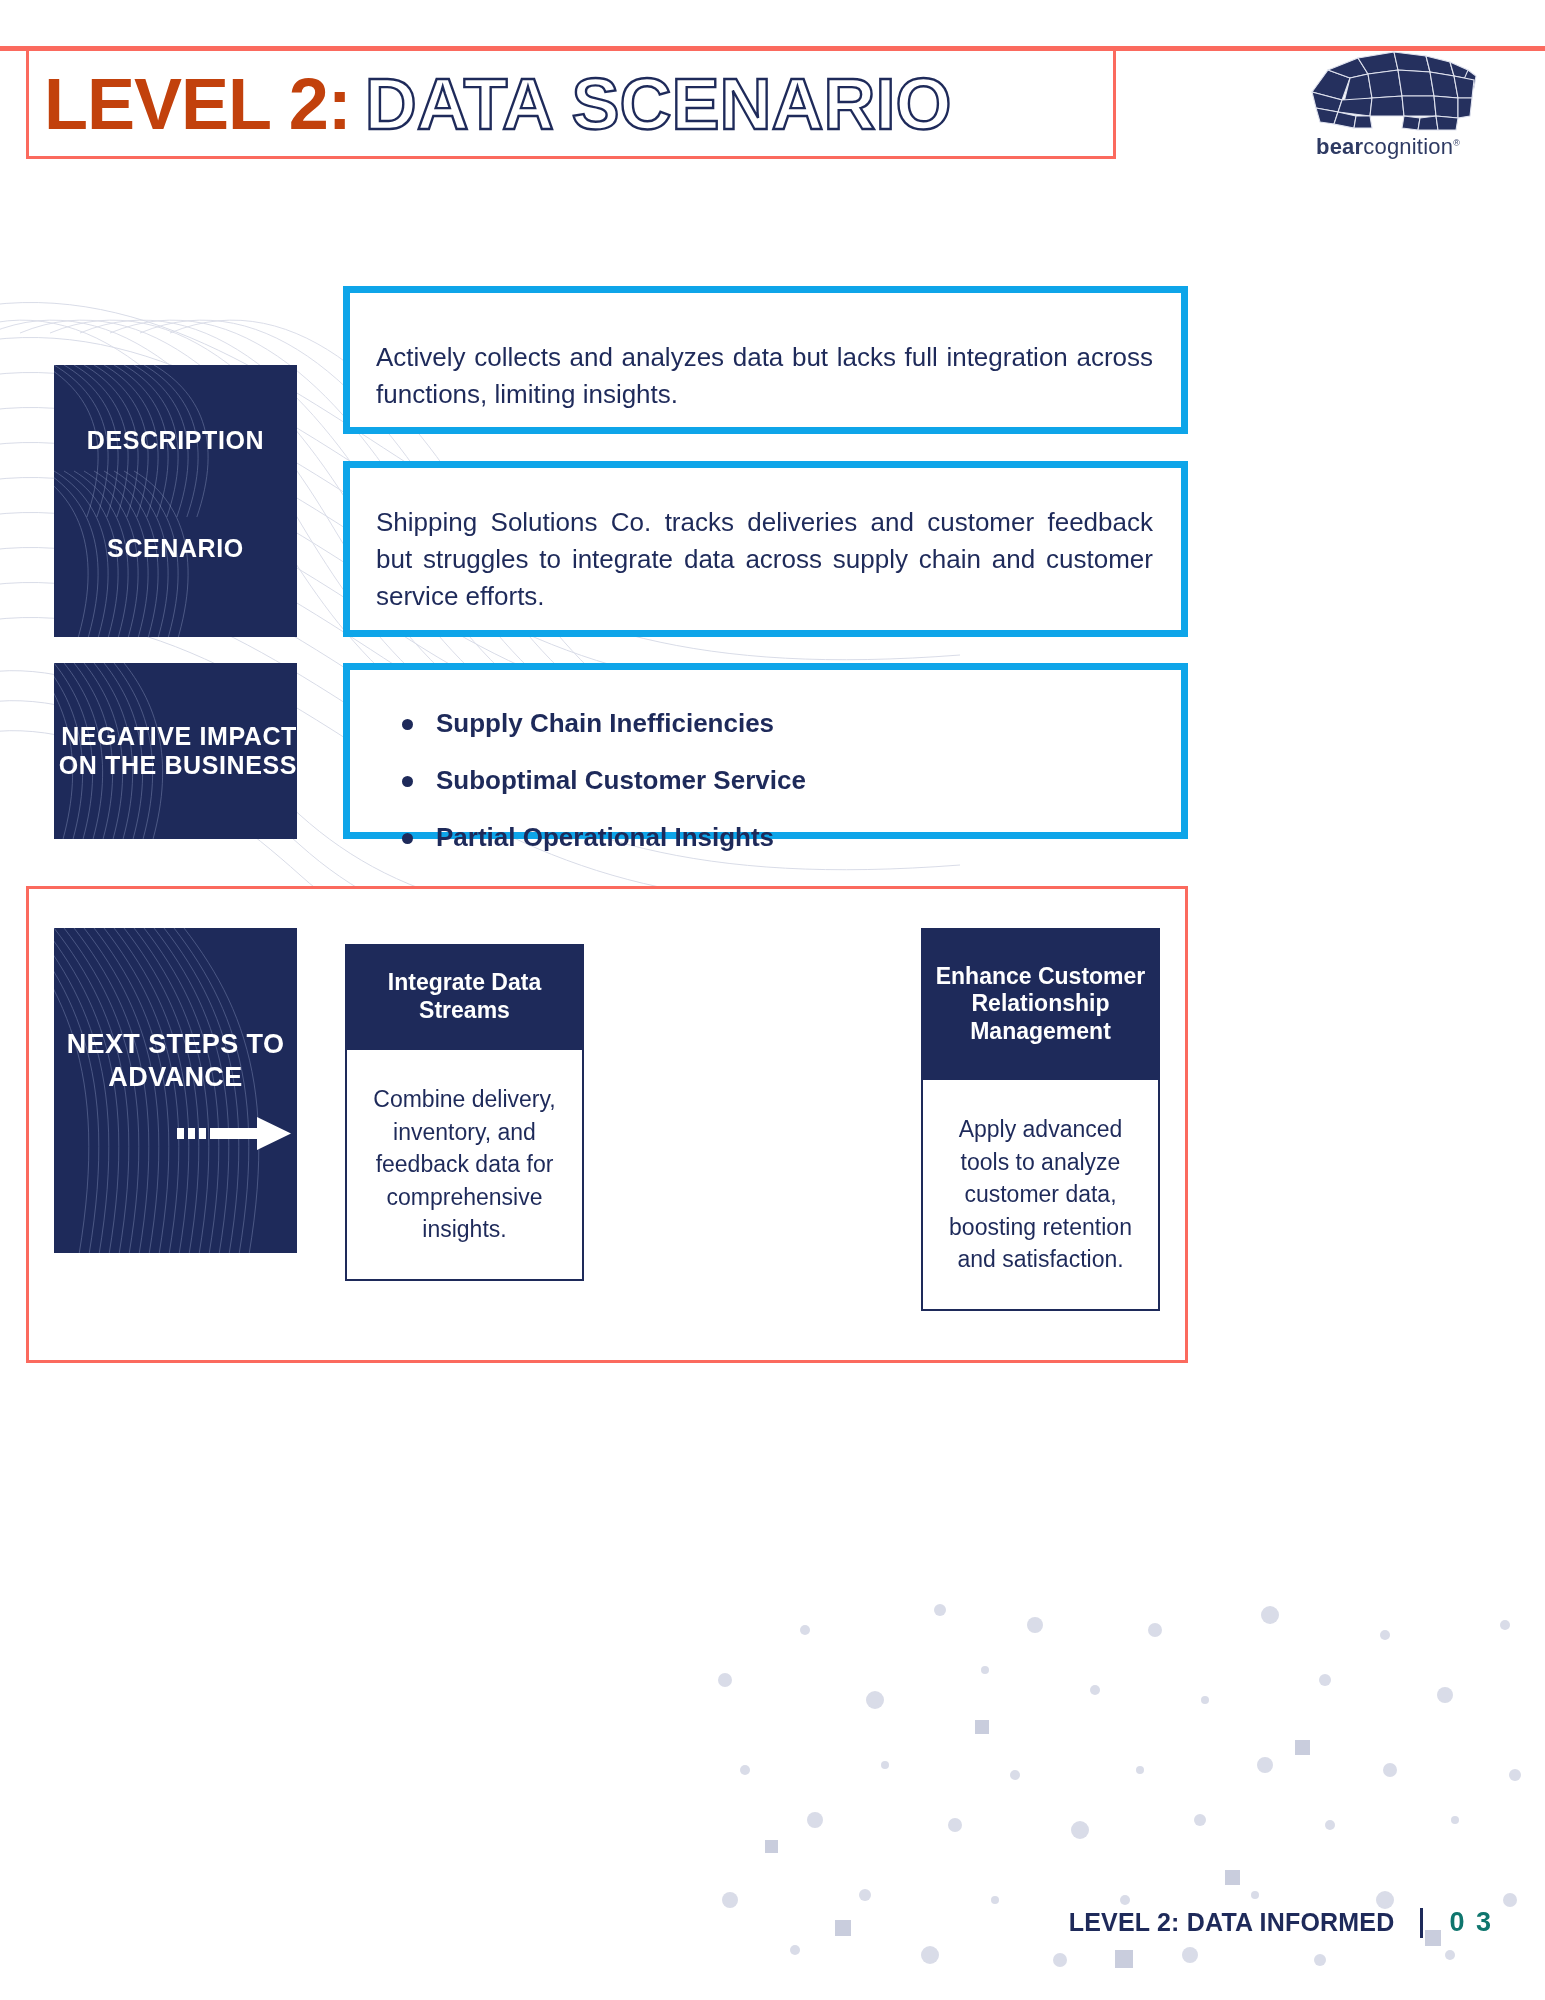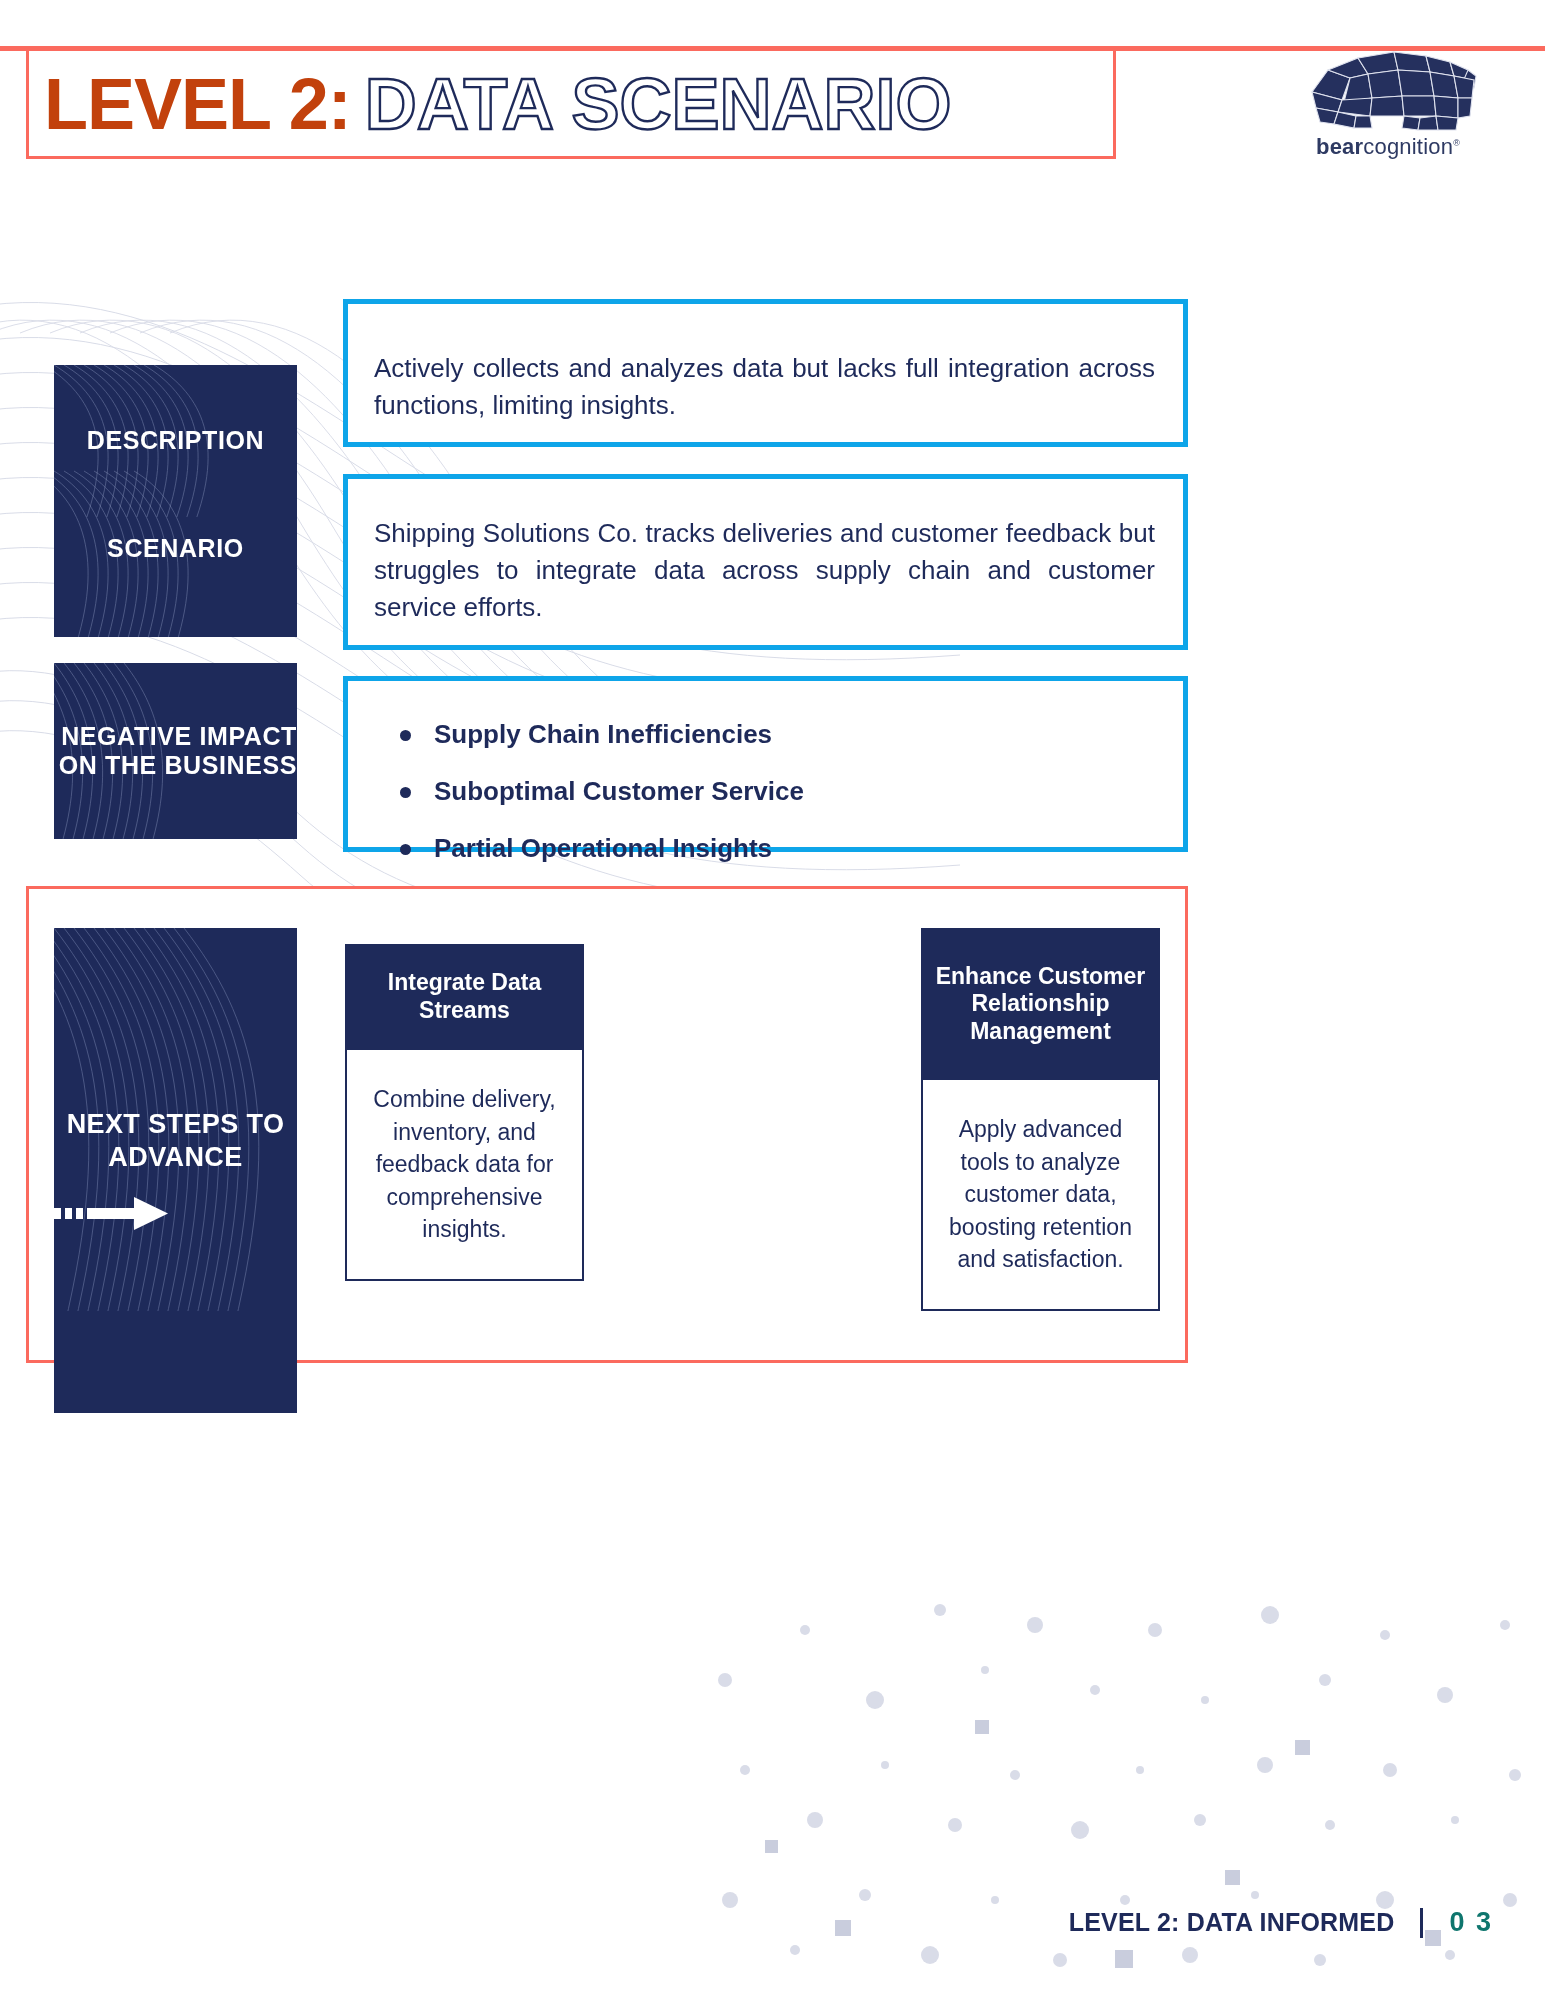--- a/index.html
+++ b/index.html
@@ -42,41 +42,41 @@
   .logo-word span{font-weight:normal;}
   .logo-word sup{font-size:9px;vertical-align:super;}
   .label-box{
     position:absolute;background:#1e2a5a;color:#fff;
     display:flex;align-items:center;justify-content:center;text-align:center;
     font-weight:bold;letter-spacing:.6px;overflow:hidden;
   }
   .label-box .lbl{position:relative;z-index:2;line-height:1.18;font-size:25px;text-align:right;}
   .label-box .tex{position:absolute;inset:0;z-index:1;opacity:.5;}
   .content-box{
-    position:absolute;border:5px solid #0ea5e9;background:#fff;box-sizing:border-box;margin-top:13px;
+    position:absolute;border:7px solid #0ea5e9;background:#fff;box-sizing:border-box;
   }
   .para{
     font-size:26px;line-height:1.42;color:#1e2a5a;text-align:justify;
     padding:0;margin:0;
   }
 
   ul.bullets{margin:0;padding:0 0 0 40px;list-style:none;}
   ul.bullets li{
     font-size:26px;font-weight:bold;color:#1e2a5a;margin:0 0 26px 0;position:relative;padding-left:38px;
   }
   ul.bullets li:last-child{margin-bottom:0;}
   ul.bullets li::before{
     content:"";position:absolute;left:4px;top:11px;width:11px;height:11px;border-radius:50%;background:#1e2a5a;
   }
 
   
   .ns-outer{position:absolute;left:26px;top:886px;width:1162px;height:477px;border:3px solid #fb6a5e;box-sizing:border-box;background:#fff;}
   .ns-label{
-    position:absolute;left:54px;top:928px;width:243px;height:485px;background:#1e2a5a;overflow:hidden;
-    display:flex;flex-direction:column;align-items:flex-start;justify-content:center;
+    position:absolute;left:54px;top:928px;width:243px;height:325px;background:#1e2a5a;overflow:hidden;
+    display:flex;flex-direction:column;align-items:flex-end;justify-content:center;
   }
   .ns-label .tex{position:absolute;inset:0;opacity:.5;z-index:1;}
   .ns-label .ns-text{position:relative;z-index:2;color:#fff;font-weight:bold;font-size:27px;line-height:1.2;text-align:center;letter-spacing:.4px;}
   .ns-arrow{position:relative;z-index:2;margin-top:20px;}
 
   .card{position:absolute;width:239px;}
   .card .card-head{
     background:#1e2a5a;color:#fff;font-weight:bold;font-size:23px;line-height:1.2;
     text-align:center;display:flex;align-items:center;justify-content:center;
     padding:10px 12px;box-sizing:border-box;

